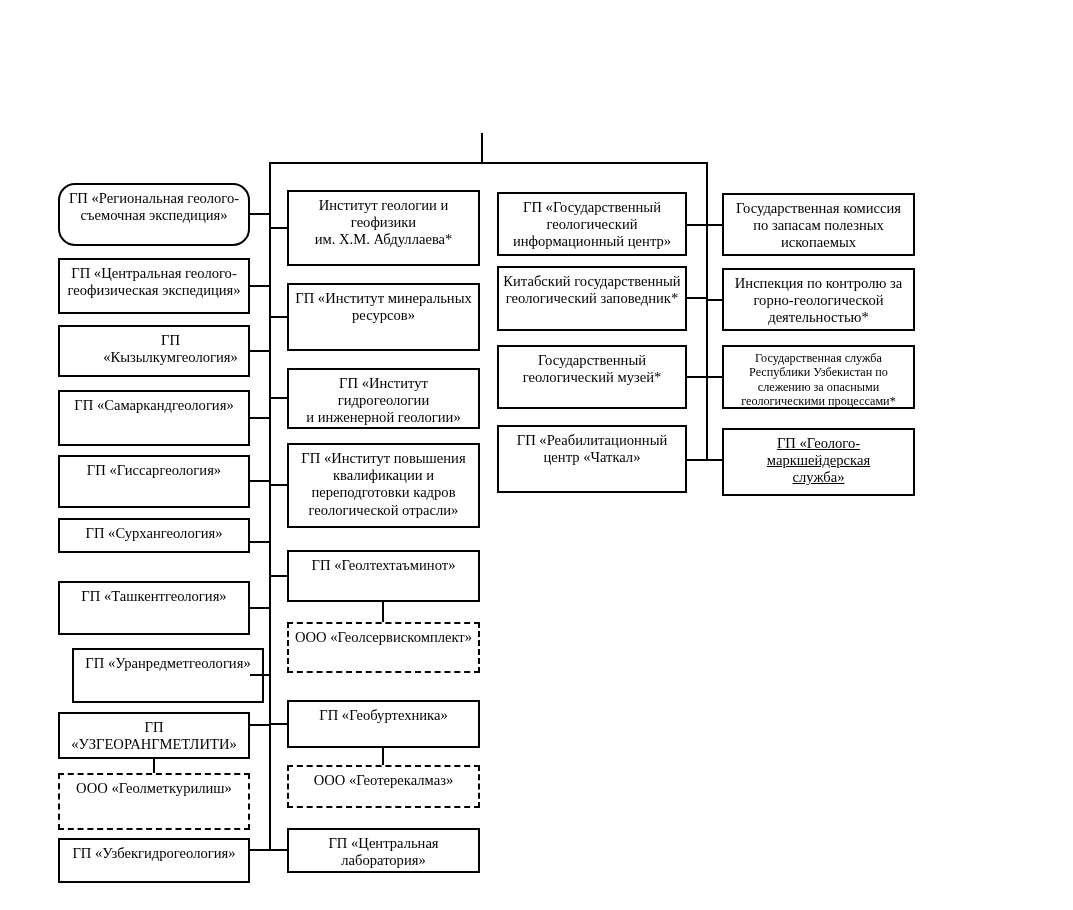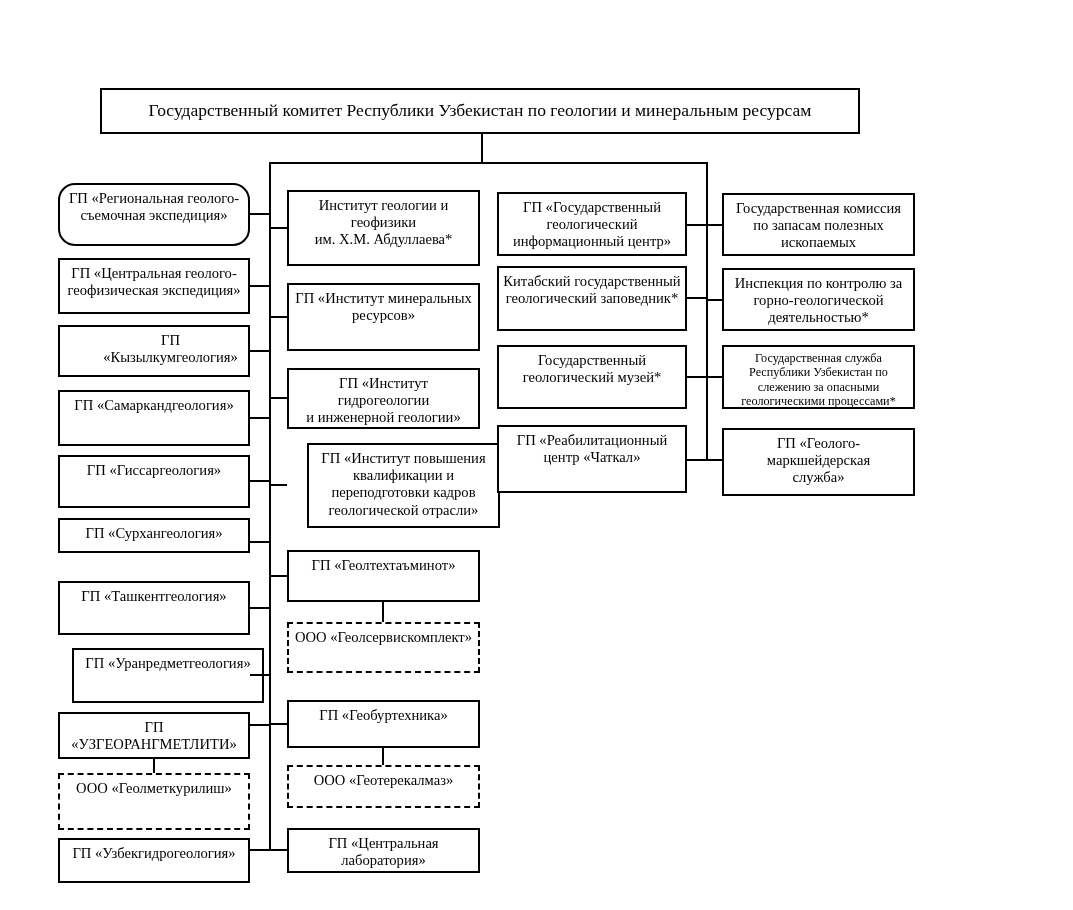--- a/index.html
+++ b/index.html
@@ -35,21 +35,20 @@
     white-space: pre-line;
   }
   .node.dashed { border-style: dashed; }
   .node.small { font-size: 12.2px; padding-top: 4px; }
   .line { position: absolute; background: #000; }
 </style>
 </head>
 <body>
 
 <div class="canvas" id="canvas">
-  <div class="root-box">Государственный комитет Республики Узбекистан по геологии и минеральным ресурсам</div>
 
 <div class="node" style="left: 58px; top: 183px; width: 192px; height: 63px; border-radius: 17px;">ГП «Региональная геолого-
 съемочная экспедиция»</div>
     <div class="node" style="left: 58px; top: 258px; width: 192px; height: 56px;">ГП «Центральная геолого-
 геофизическая экспедиция»</div>
     <div class="node" style="left: 58px; top: 325px; width: 192px; height: 52px; padding-left: 37px;">ГП «Кызылкумгеология»</div>
     <div class="node" style="left: 58px; top: 390px; width: 192px; height: 56px;">ГП «Самаркандгеология»</div>
     <div class="node" style="left: 58px; top: 455px; width: 192px; height: 53px;">ГП «Гиссаргеология»</div>
     <div class="node" style="left: 58px; top: 518px; width: 192px; height: 35px;">ГП «Сурхангеология»</div>
     <div class="node" style="left: 58px; top: 581px; width: 192px; height: 54px;">ГП «Ташкентгеология»</div>
@@ -58,21 +57,21 @@
     <div class="node dashed" style="left: 58px; top: 773px; width: 192px; height: 57px;">ООО «Геолметкурилиш»</div>
     <div class="node" style="left: 58px; top: 838px; width: 192px; height: 45px;">ГП «Узбекгидрогеология»</div>
     <div class="node" style="left: 287px; top: 190px; width: 193px; height: 76px;">Институт геологии и
 геофизики
 им. Х.М. Абдуллаева*</div>
     <div class="node" style="left: 287px; top: 283px; width: 193px; height: 68px;">ГП «Институт минеральных
 ресурсов»</div>
     <div class="node" style="left: 287px; top: 368px; width: 193px; height: 61px;">ГП «Институт
 гидрогеологии
 и инженерной геологии»</div>
-    <div class="node" style="left: 287px; top: 443px; width: 193px; height: 85px; margin-left: 20px;">ГП «Институт повышения
+    <div class="node" style="left: 287px; top: 443px; width: 193px; height: 85px;">ГП «Институт повышения
 квалификации и
 переподготовки кадров
 геологической отрасли»</div>
     <div class="node" style="left: 287px; top: 550px; width: 193px; height: 52px;">ГП «Геолтехтаъминот»</div>
     <div class="node dashed" style="left: 287px; top: 622px; width: 193px; height: 51px;">ООО «Геолсервискомплект»</div>
     <div class="node" style="left: 287px; top: 700px; width: 193px; height: 48px;">ГП «Геобуртехника»</div>
     <div class="node dashed" style="left: 287px; top: 765px; width: 193px; height: 43px;">ООО «Геотерекалмаз»</div>
     <div class="node" style="left: 287px; top: 828px; width: 193px; height: 45px;">ГП «Центральная
 лаборатория»</div>
     <div class="node" style="left: 497px; top: 192px; width: 190px; height: 64px; text-align: center;">ГП «Государственный
@@ -87,21 +86,21 @@
     <div class="node" style="left: 722px; top: 193px; width: 193px; height: 63px;">Государственная комиссия
 по запасам полезных
 ископаемых</div>
     <div class="node" style="left: 722px; top: 268px; width: 193px; height: 63px;">Инспекция по контролю за
 горно-геологической
 деятельностью*</div>
     <div class="node small" style="left: 722px; top: 345px; width: 193px; height: 64px;">Государственная служба
 Республики Узбекистан по
 слежению за опасными
 геологическими процессами*</div>
-    <div class="node" style="left: 722px; top: 428px; width: 193px; height: 68px;">ГП «Геолого-
+    <div class="node" style="left: 722px; top: 428px; width: 193px; height: 68px; text-decoration: underline;">ГП «Геолого-
 маркшейдерская
 служба»</div>
     <div class="line" style="left: 481px; top: 133px; width: 2px; height: 31px; background: rgb(0, 0, 0);"></div>
     <div class="line" style="left: 269px; top: 162px; width: 439px; height: 2px; background: rgb(0, 0, 0);"></div>
     <div class="line" style="left: 269px; top: 162px; width: 2px; height: 689px; background: rgb(0, 0, 0);"></div>
     <div class="line" style="left: 706px; top: 162px; width: 2px; height: 299px; background: rgb(0, 0, 0);"></div>
     <div class="line" style="left: 250px; top: 213px; width: 21px; height: 2px; background: rgb(0, 0, 0);"></div>
     <div class="line" style="left: 250px; top: 285px; width: 21px; height: 2px; background: rgb(0, 0, 0);"></div>
     <div class="line" style="left: 250px; top: 350px; width: 21px; height: 2px; background: rgb(0, 0, 0);"></div>
     <div class="line" style="left: 250px; top: 417px; width: 21px; height: 2px; background: rgb(0, 0, 0);"></div>

